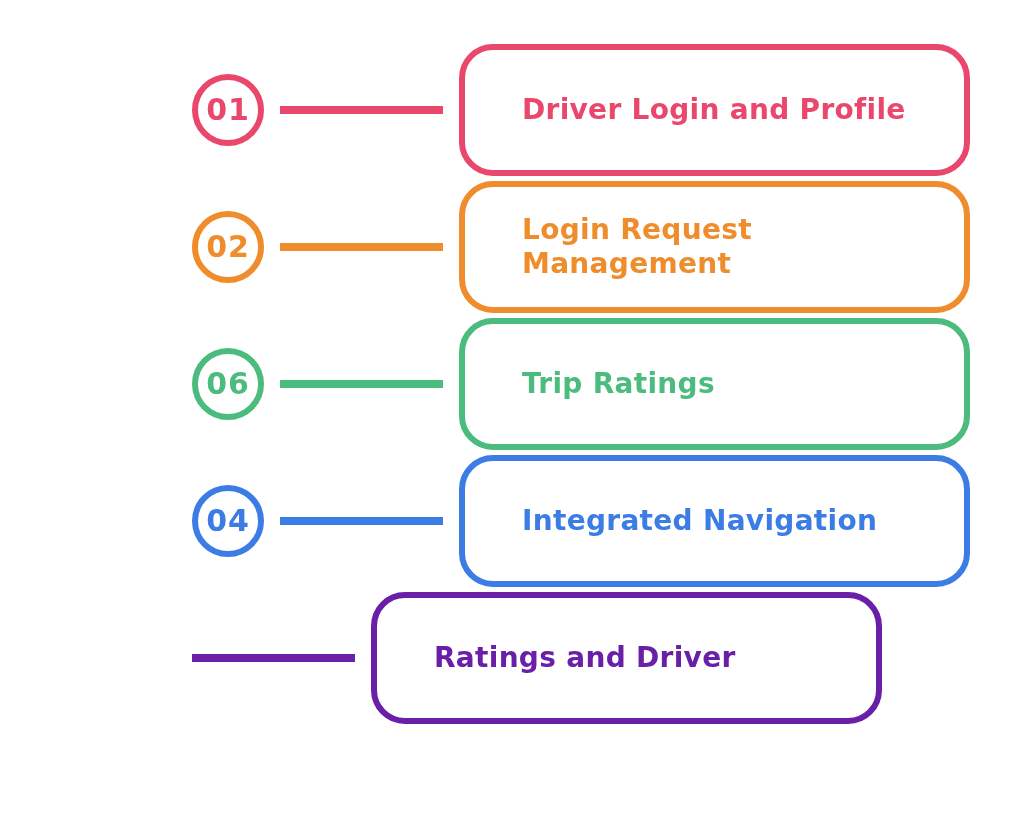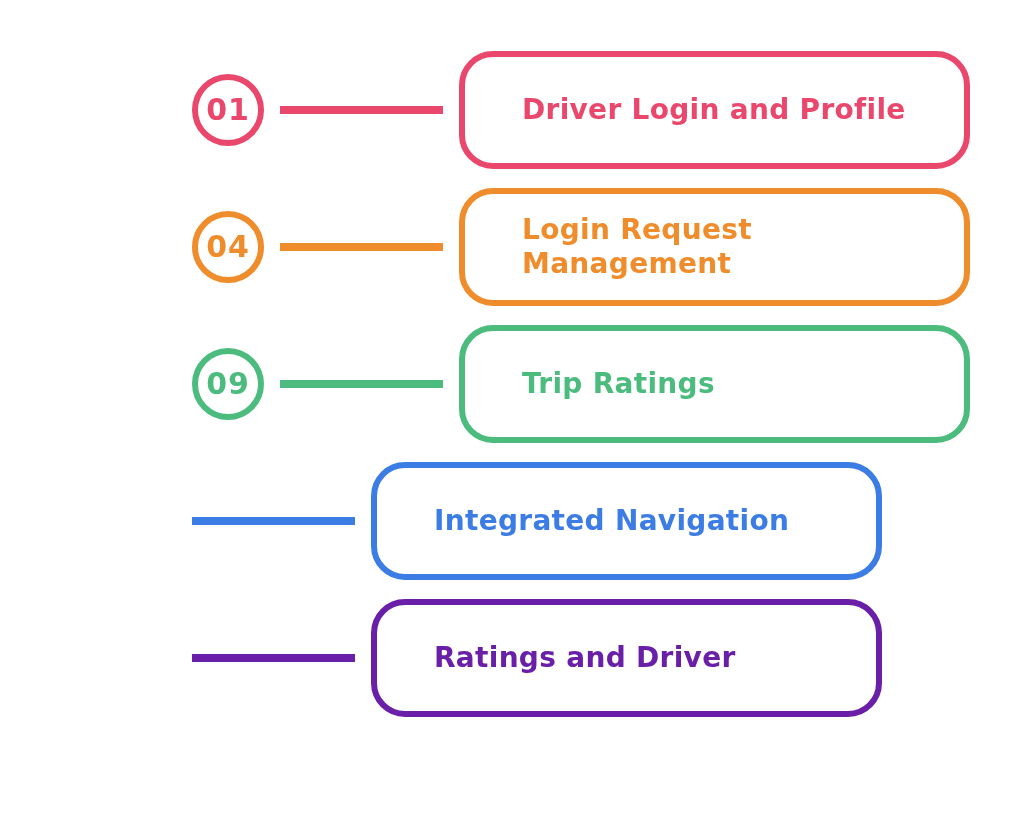--- a/index.html
+++ b/index.html
@@ -39,21 +39,21 @@
   }
   .connector {
     flex: 0 0 auto;
     width: 163px;
     height: 6px;
     background: var(--c);
   }
   .box {
     flex: 0 0 auto;
     width: 511px;
-    height: 118px;
+    height: 132px;
     border: 6px solid var(--c);
     border-radius: 34px;
     display: flex;
     align-items: center;
     padding-left: 45px;
     background: #FFFFFF;
   }
   .box .label {
     font-size: 28px;
     font-weight: bold;
@@ -72,39 +72,42 @@
       <span>01</span>
     </div>
     <div class="connector"></div>
     <div class="box">
       <span class="label">Driver Login and Profile</span>
     </div>
   </div>
 
   <div class="row" style="--c: #EF8C2B;">
     <div class="badge">
-      <span>04</span>
+      <span>02</span>
     </div>
     <div class="connector"></div>
     <div class="box">
       <span class="label">Login Request Management</span>
     </div>
   </div>
 
   <div class="row" style="--c: #4CBB7E;">
     <div class="badge">
-      <span>09</span>
+      <span>06</span>
     </div>
     <div class="connector"></div>
     <div class="box">
       <span class="label">Trip Ratings</span>
     </div>
   </div>
 
   <div class="row" style="--c: #3C7CE5;">
+    <div class="badge">
+      <span>04</span>
+    </div>
     <div class="connector"></div>
     <div class="box">
       <span class="label">Integrated Navigation</span>
     </div>
   </div>
 
   <div class="row" style="--c: #6A1FA8;">
     <div class="connector"></div>
     <div class="box">
       <span class="label">Ratings and Driver</span>

